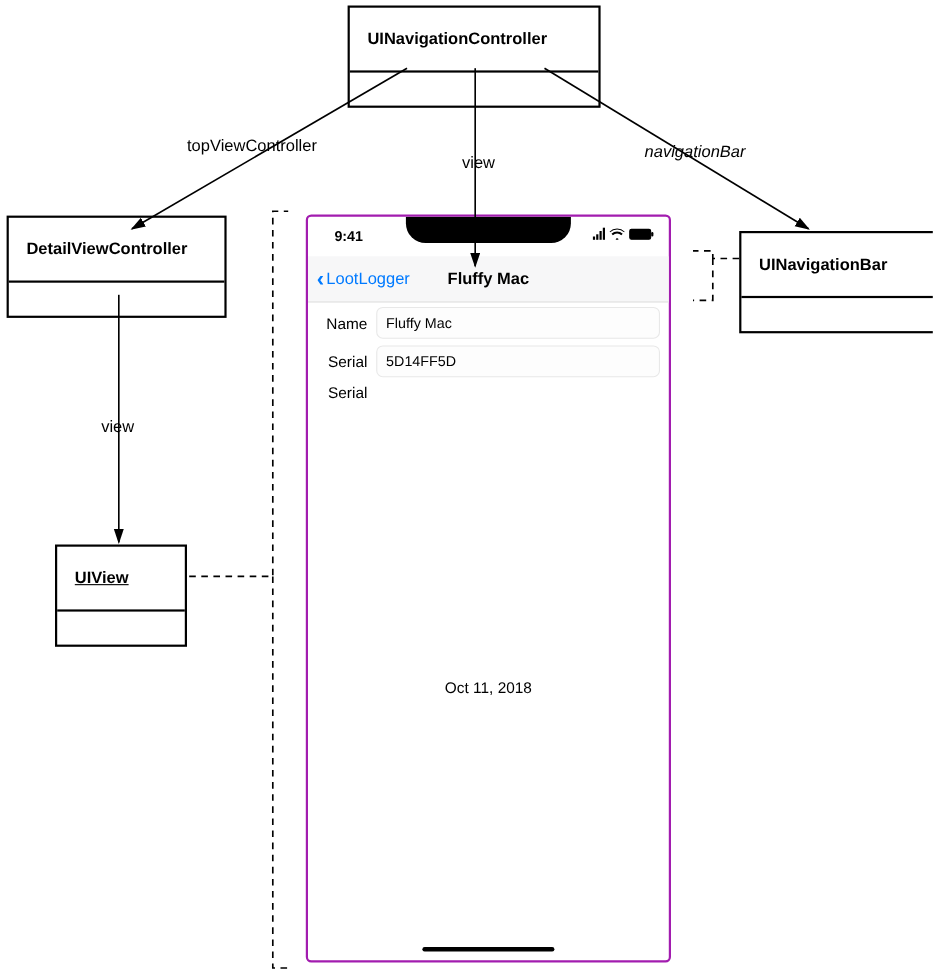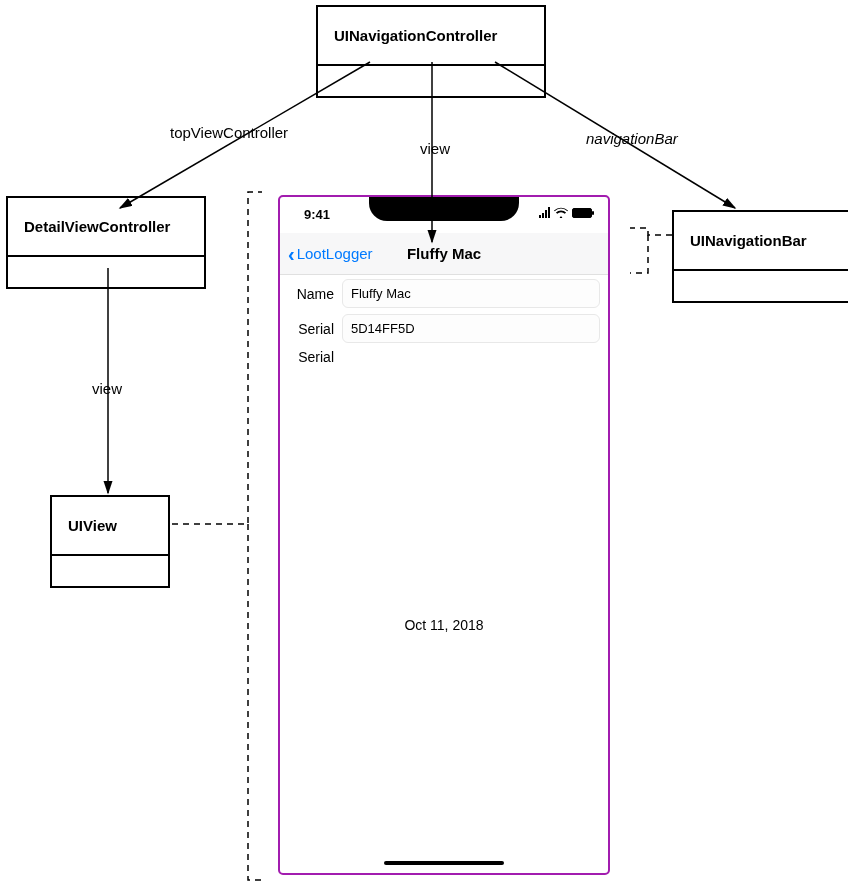--- a/index.html
+++ b/index.html
@@ -195,21 +195,21 @@
 <div class="uml-box" style="left:316px; top:5px; width:230px;">
   <div class="uml-title">UINavigationController</div>
   <div class="uml-body"></div>
 </div>
 
 <div class="uml-box" style="left:6px; top:196px; width:200px;">
   <div class="uml-title">DetailViewController</div>
   <div class="uml-body"></div>
 </div>
 
-<div class="uml-box" style="left:50px; top:495px; width:120px;">
+<div class="uml-box" style="left:50px; top:495px; width:120px;text-decoration:underline;">
   <div class="uml-title">UIView</div>
   <div class="uml-body"></div>
 </div>
 
 <div class="uml-box" style="left:672px; top:210px; width:192px;">
   <div class="uml-title">UINavigationBar</div>
   <div class="uml-body"></div>
 </div>
 
 <div class="edge-label" style="left:168px; top:124px;">topViewController</div>

